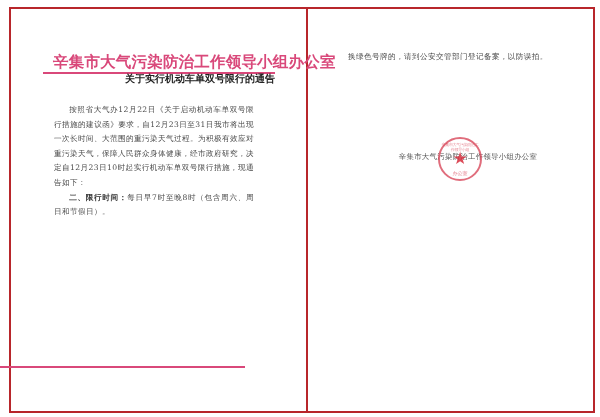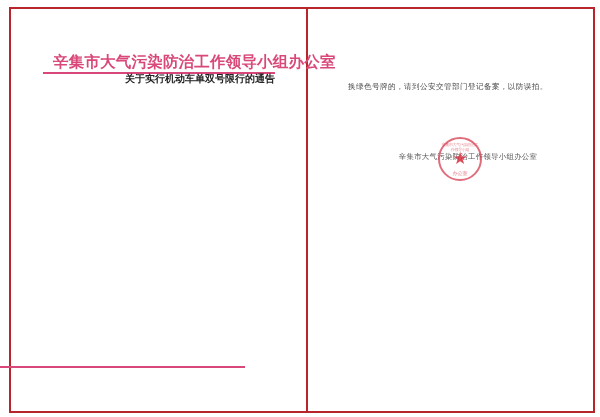--- a/index.html
+++ b/index.html
@@ -75,21 +75,20 @@
       font-size: 10px;
       white-space: nowrap;
     }
     .body-text {
       position: absolute;
       color: #4a4a4a;
       font-size: 7.6px;
       line-height: 14.6px;
       text-align: justify;
       letter-spacing: 0.4px;
-      margin-top: 30px;
     }
     .left-body {
       left: 43px;
       top: 94px;
       width: 200px;
     }
     .right-body {
       left: 40px;
       top: 41px;
       width: 208px;
@@ -169,20 +168,26 @@
 
 <div class="frame"></div>
 <div class="divider"></div>
 
 <div class="page page-left">
   <div class="org-header">辛集市大气污染防治工作领导小组办公室</div>
   <div class="header-rule"></div>
   <div class="notice-title">关于实行机动车单双号限行的通告</div>
 
   <div class="body-text left-body">
+    <p class="para">
+      <span class="lead"></span><span>按照省大气办12月22日《关于启动机动车单双号限行措施的建议函》要求，自12月23日至31日我市将出现一次长时间、大范围的重污染天气过程。为积极有效应对重污染天气，保障人民群众身体健康，经市政府研究，决定自12月23日10时起实行机动车单双号限行措施，现通告如下：</span>
+    </p>
+    <p class="para">
+      <span class="lead">二、限行时间：</span><span>每日早7时至晚8时（包含周六、周日和节假日）。</span>
+    </p>
   </div>
 
   <div class="footer-rule"></div>
 </div>
 
 <div class="page page-right">
   <div class="body-text right-body">
     <p class="para noindent">换绿色号牌的，请到公安交管部门登记备案，以防误拍。</p>
   </div>
 

